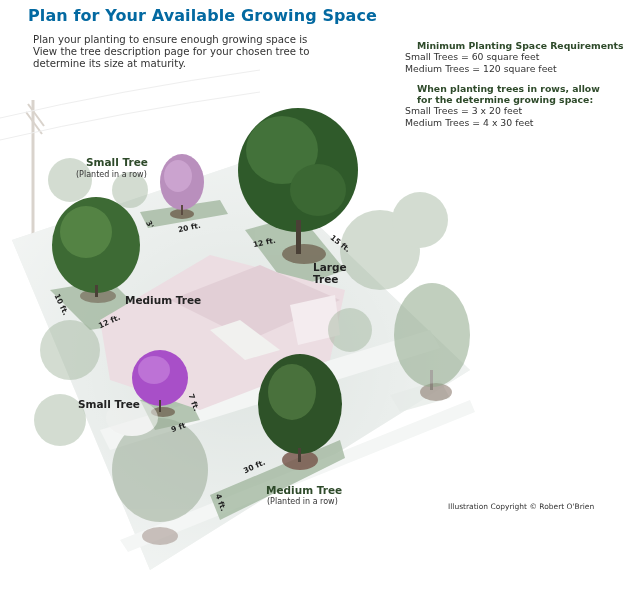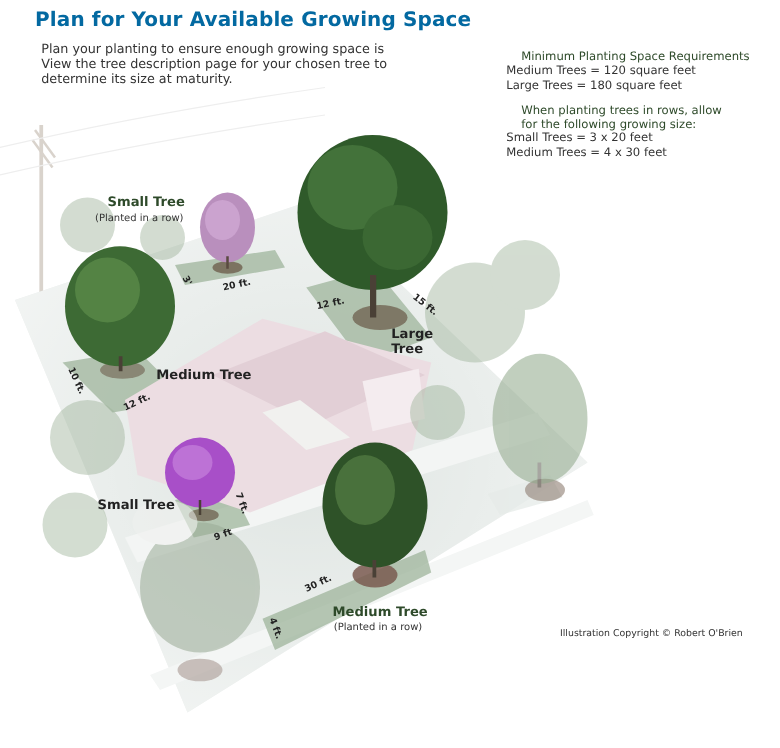--- a/index.html
+++ b/index.html
@@ -3,21 +3,21 @@
 <meta charset="utf-8">
 <style>
   html, body { margin:0; padding:0; background:#ffffff; }
   body { width:624px; height:598px; position:relative; overflow:hidden;
          font-family:"DejaVu Sans", sans-serif; color:#333; }
   .abs { position:absolute; }
   #title { left:28px; top:6px; font-size:16px; font-weight:bold; color:#0369a1; letter-spacing:0.1px; white-space:nowrap; }
   #intro { left:33px; top:34px; width:300px; font-size:10.2px; line-height:12px; color:#333; }
   #intro div { white-space:nowrap; }
   #req { left:405px; top:40px; width:215px; font-size:9.3px; line-height:11.3px; color:#333; }
-  #req .hd { font-weight:normal; color:#2e4a2a; white-space:nowrap;padding-left:12px; }
+  #req .hd { font-weight:bold; color:#2e4a2a; white-space:nowrap;padding-left:12px; }
   #req .ln { white-space:nowrap; }
   #req .gap { height:9px; }
   .lbl { position:absolute; font-weight:bold; color:#222; white-space:nowrap; font-size:10.5px; }
   .sub { position:absolute; color:#333; white-space:nowrap; font-size:8px;text-align:right; }
   .dim { position:absolute; font-weight:bold; color:#222; white-space:nowrap; font-size:7.5px; }
   #copyright { left:404px; top:502px; font-size:7.5px; color:#333; white-space:nowrap;padding-left:44px; }
   svg#scene { position:absolute; left:0; top:0; }
 </style>
 </head>
 <body>
@@ -127,25 +127,25 @@
 <div id="title" class="abs">Plan for Your Available Growing Space</div>
 
 <div id="intro" class="abs">
   <div>Plan your planting to ensure enough growing space is</div>
   <div>View the tree description page for your chosen tree to</div>
   <div>determine its size at maturity.</div>
 </div>
 
 <div id="req" class="abs">
   <div class="hd">Minimum Planting Space Requirements</div>
+  <div class="ln">Small Trees = 60 square feet</div>
   <div class="ln">Medium Trees = 120 square feet</div>
-  <div class="ln">Large Trees = 180 square feet</div>
   <div class="gap"></div>
   <div class="hd">When planting trees in rows, allow</div>
-  <div class="hd">for the following growing size:</div>
+  <div class="hd">for the determine growing space:</div>
   <div class="ln">Small Trees = 3 x 20 feet</div>
   <div class="ln">Medium Trees = 4 x 30 feet</div>
 </div>
 
 <div class="lbl" style="left:86px; top:156px; color:#2e4a2a;">Small Tree</div>
 <div class="sub" style="left:76px; top:170px;">(Planted in a row)</div>
 <div class="dim" style="left:146px; top:220px; transform:rotate(60deg);">3'</div>
 <div class="dim" style="left:178px; top:223px; transform:rotate(-12deg);">20 ft.</div>
 
 <div class="dim" style="left:253px; top:238px; transform:rotate(-12deg);">12 ft.</div>

